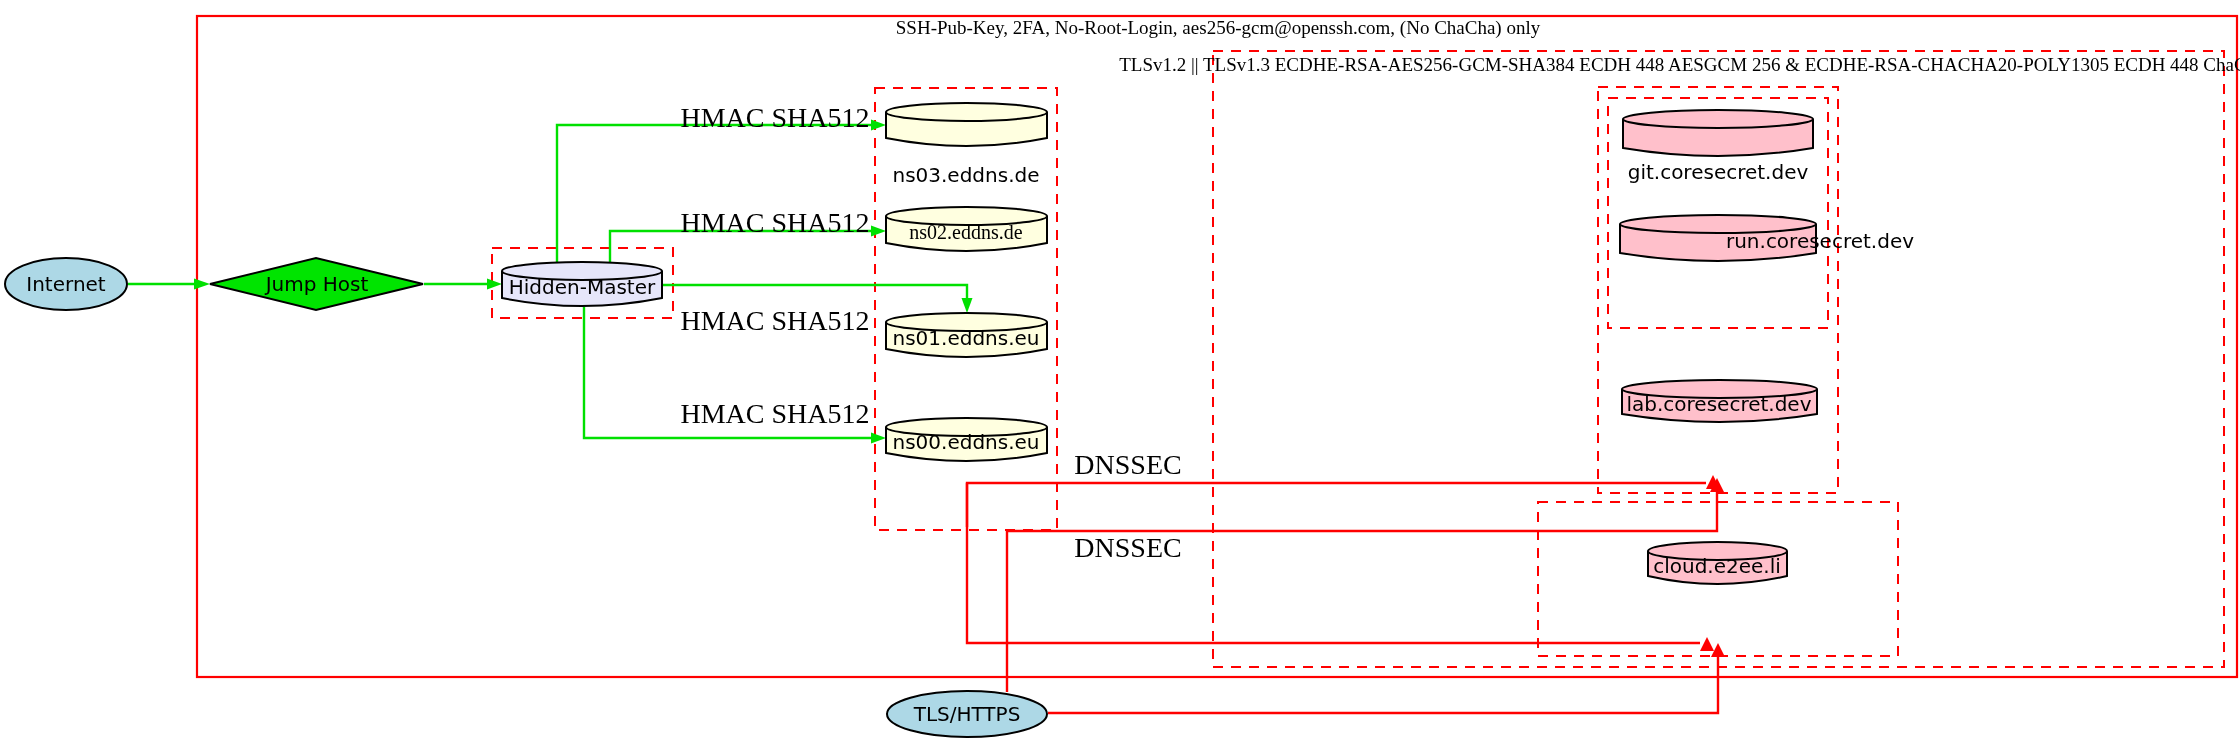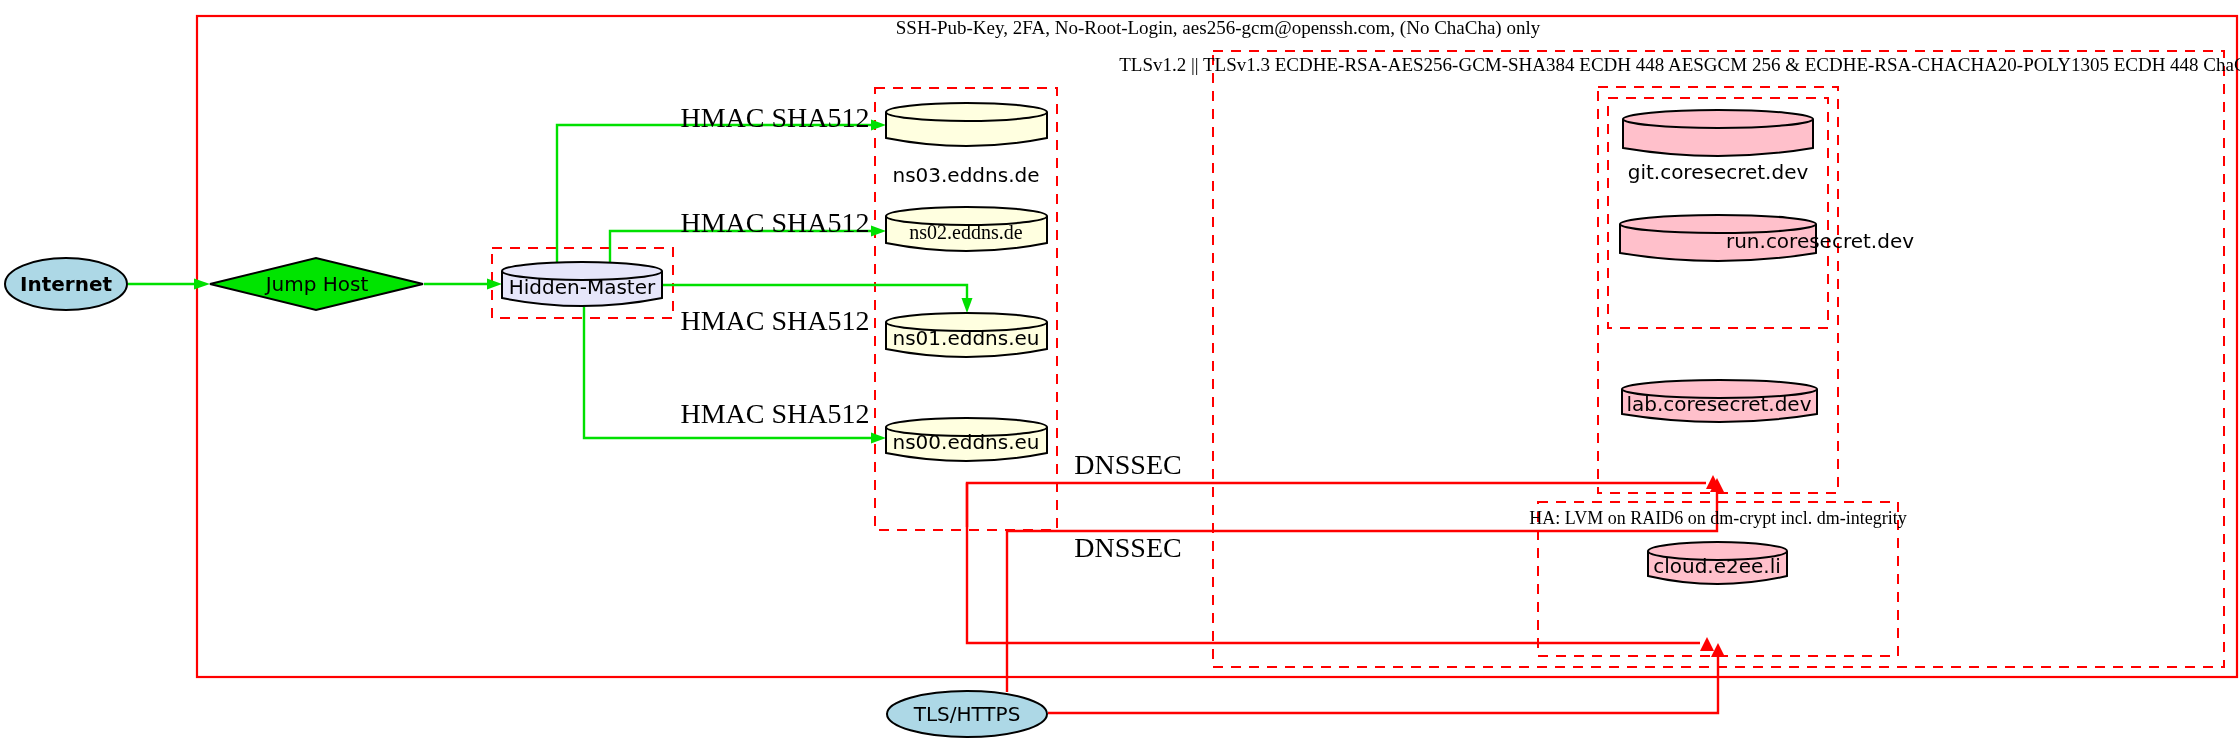--- a/index.html
+++ b/index.html
@@ -108,23 +108,22 @@
     <g>
       <path d="M1648,551 L1648,576 Q1717.5,592 1787,576 L1787,551" fill="#ffc0cb" stroke="#000" stroke-width="2"></path>
       <ellipse cx="1717.5" cy="551" rx="69.5" ry="9" fill="#ffc0cb" stroke="#000" stroke-width="2"></ellipse>
     </g>
 
     <ellipse cx="967" cy="714" rx="80" ry="23" fill="#add8e6" stroke="#000" stroke-width="2"></ellipse>
   </svg>
 
   <div class="lbl cluster-lbl" style="left:1218px;top:27px;">SSH-Pub-Key, 2FA, No-Root-Login, aes256-gcm@openssh.com, (No ChaCha) only</div>
   <div class="lbl cluster-lbl" style="left:1718px;top:64px;">TLSv1.2 || TLSv1.3 ECDHE-RSA-AES256-GCM-SHA384 ECDH 448 AESGCM 256 &amp; ECDHE-RSA-CHACHA20-POLY1305 ECDH 448 ChaCha20 256</div>
-  <div class="lbl cluster-lbl ha-lbl" style="left:1718px;top:518px;">HA: LVM on RAID6 on dm-crypt incl. dm-integrity</div>
 
-  <div class="lbl node-lbl" style="left:66px;top:284px;font-weight:bold;">Internet</div>
+  <div class="lbl node-lbl" style="left:66px;top:284px;">Internet</div>
   <div class="lbl node-lbl" style="left:317px;top:284px;">Jump Host</div>
   <div class="lbl node-lbl" style="left:582px;top:287px;">Hidden-Master</div>
   <div class="lbl node-lbl" style="left:966px;top:143px;margin-top:32px;">ns03.eddns.de</div>
   <div class="lbl node-lbl" style="left:966px;top:232px;font-family:Liberation Serif, serif;">ns02.eddns.de</div>
   <div class="lbl node-lbl" style="left:966px;top:338px;text-align:right;">ns01.eddns.eu</div>
   <div class="lbl node-lbl" style="left:966px;top:442px;">ns00.eddns.eu</div>
   <div class="lbl node-lbl" style="left:1718px;top:136px;margin-top:36px;">git.coresecret.dev</div>
   <div class="lbl node-lbl" style="left:1820px;top:241px;">run.coresecret.dev</div>
   <div class="lbl node-lbl" style="left:1719px;top:404px;">lab.coresecret.dev</div>
   <div class="lbl node-lbl" style="left:1717px;top:566px;">cloud.e2ee.li</div>

